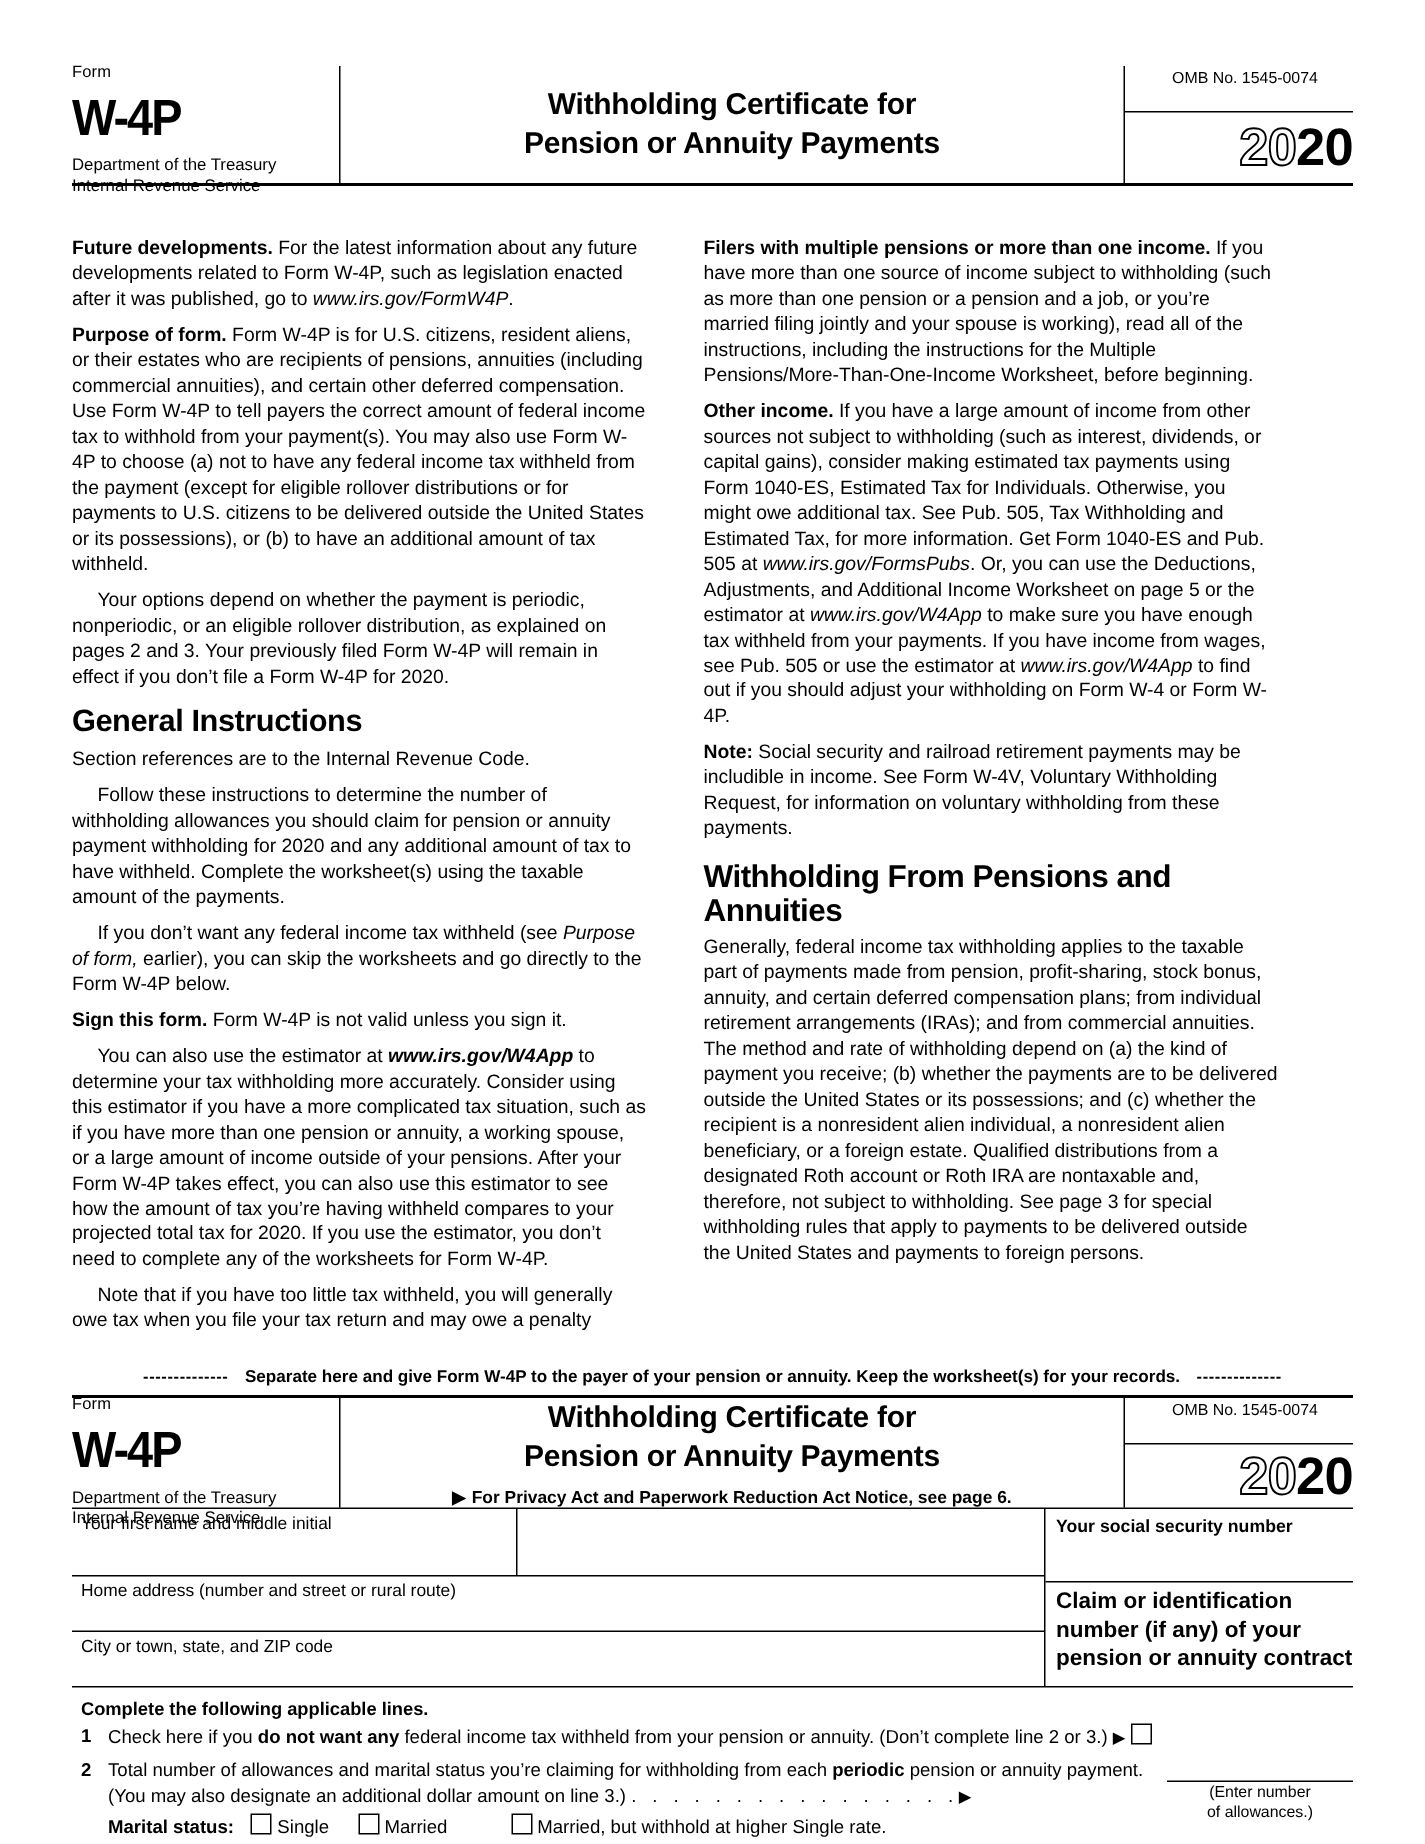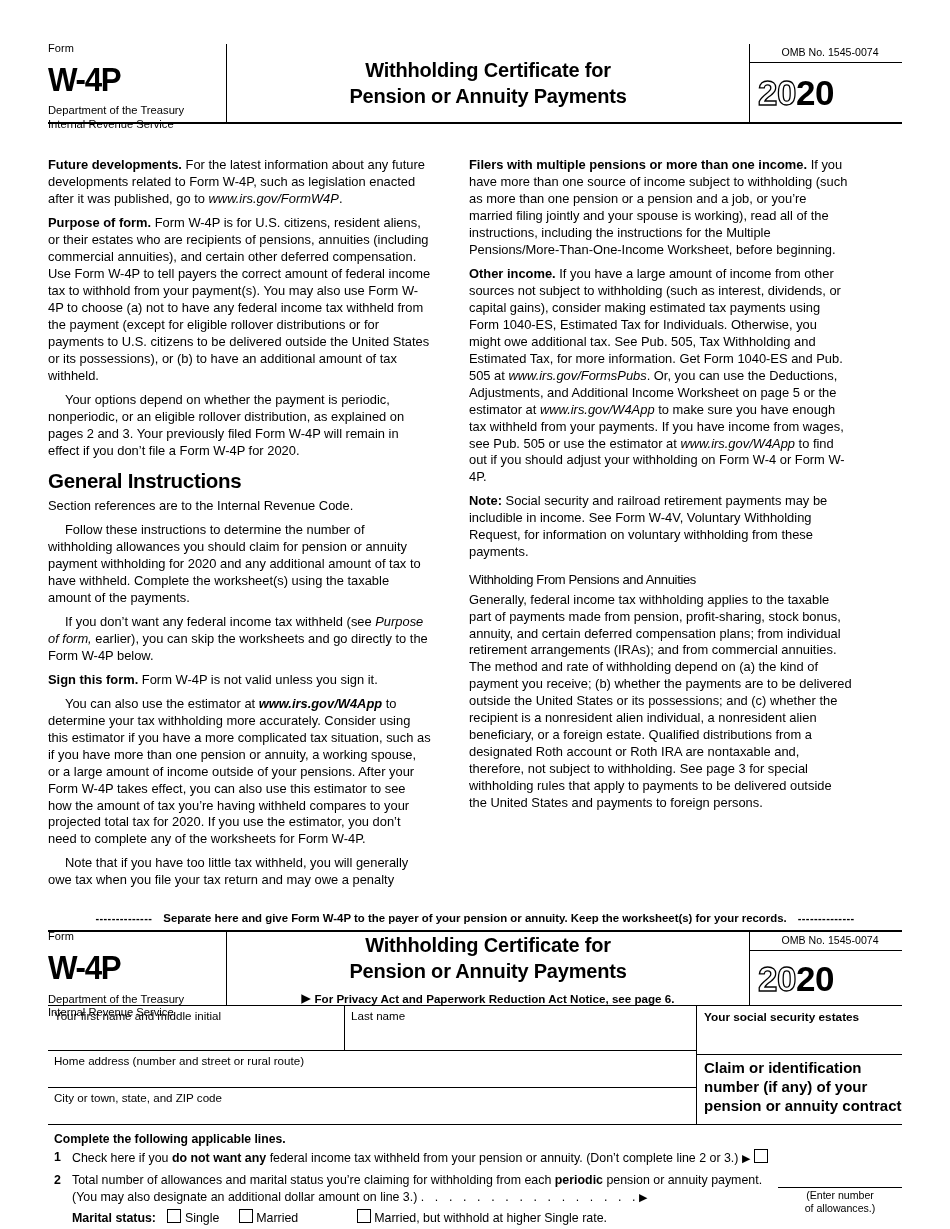--- a/index.html
+++ b/index.html
@@ -30,36 +30,36 @@
                    transform-origin:left bottom; }
   .mast-dept { font-size:11.2px; line-height:1.22; margin-top:9px; }
   .mast-center { flex:1; display:flex; flex-direction:column;
                  align-items:center; justify-content:center;
                  border-right:1.4px solid #000; padding:0 8px; }
   .mast-title { font-size:20px; font-weight:bold; line-height:1.3;
                 text-align:center; letter-spacing:-.2px; }
   .mast-sub { font-size:11.6px; font-weight:bold; margin-top:7px;
               display:flex; align-items:center; gap:4px; }
   .mast-right { width:152px; display:flex; flex-direction:column; }
-  .mast-omb { font-size:10.6px; text-align:center; padding:2px 0 4px 8px;
+  .mast-omb { font-size:10.6px; text-align:center; padding:2px 0 16px 8px;
               border-bottom:1.4px solid #000; }
   .mast-yearbox { flex:1; display:flex; align-items:center;
-                  justify-content:flex-start; padding-left:8px; }
+                  justify-content:flex-end; padding-left:8px; }
   .year { font-size:35px; font-weight:bold; line-height:1;
           letter-spacing:-.5px; display:flex; }
   .year .hollow { color:#fff; -webkit-text-stroke:1.3px #000; }
 
   
   .cols { display:flex; gap:38px; margin-top:13px; }
   .col  { width:383px; font-size:12.9px; line-height:1.315; text-align:left;margin-top:20px; }
   .col p { margin:0 0 7px 0; }
   .col p.ind { text-indent:17px; }
   h2.sect { font-size:20.5px; font-weight:bold; margin:11px 0 5px;
             letter-spacing:-.3px; line-height:1.1; }
-  h2.sect2 { font-size:13px; font-weight:normal; margin:12px 0 4px;
+  h2.sect2 { font-size:21px; font-weight:bold; margin:12px 0 4px;
              letter-spacing:-.35px; line-height:1.1; }
 
   
   .sep { display:flex; align-items:center; justify-content:center; gap:11px;
          font-size:11.4px; font-weight:bold; margin:16px 0 6px; }
   .dashes { letter-spacing:.4px; font-weight:bold; font-size:11px; }
 
   
   .formbox { border:2.4px solid #000; border-left:none; border-right:none; }
   .fm-head { display:flex; align-items:stretch; border-bottom:1.6px solid #000;
@@ -219,34 +219,31 @@
         </div>
       </div>
     </div>
 
     <div class="fields">
       <div class="fields-left">
         <div class="frow name-row">
           <div class="name-first h1">
             <div class="fcell">Your first name and middle initial</div>
           </div>
-          <div class="name-last h1">
-            <div class="fcell">Last name</div>
-          </div>
         </div>
         <div class="frow h2">
           <div class="fcell">Home address (number and street or rural route)</div>
         </div>
         <div class="frow h2">
           <div class="fcell">City or town, state, and ZIP code</div>
         </div>
       </div>
       <div class="fields-right">
         <div class="ssn-cell">
-          <span>Your social security estates</span>
+          <span>Your social security number</span>
         </div>
         <div class="claim-cell">
           <span>Claim or identification number (if any) of your pension or annuity contract</span>
         </div>
       </div>
     </div>
 
     <div class="lines">
       <div class="lead">Complete the following applicable lines.</div>
 
@@ -263,21 +260,21 @@
         <div class="lnum">2</div>
         <div class="ltext" style="padding-right:132px;">
           <span>Total number of allowances and marital status you’re claiming for withholding from each </span><span class="b">periodic</span><span> pension or annuity payment. (You may also designate an additional dollar amount on line 3.)</span>
           <span class="dots">. . . . . . . . . . . . . . . .</span><span class="arrow">▶</span>
           <div style="margin-top:3px;">
             <span class="b">Marital status:</span>
             <span style="margin-left:8px;"><span class="chk"></span>
             <span>Single</span></span>
             <span style="margin-left:16px;"><span class="chk"></span>
             <span>Married</span></span>
-            <span style="margin-left:16px;padding-left:39px;"><span class="chk"></span>
+            <span style="padding-left:39px;"><span class="chk"></span>
             <span>Married, but withhold at higher Single rate.</span></span>
           </div>
         </div>
         <div class="allow-box">
           <div class="allow-rule"></div>
           <div class="allow-cap">
             <div>(Enter number</div>
             <div>of allowances.)</div>
           </div>
         </div>

